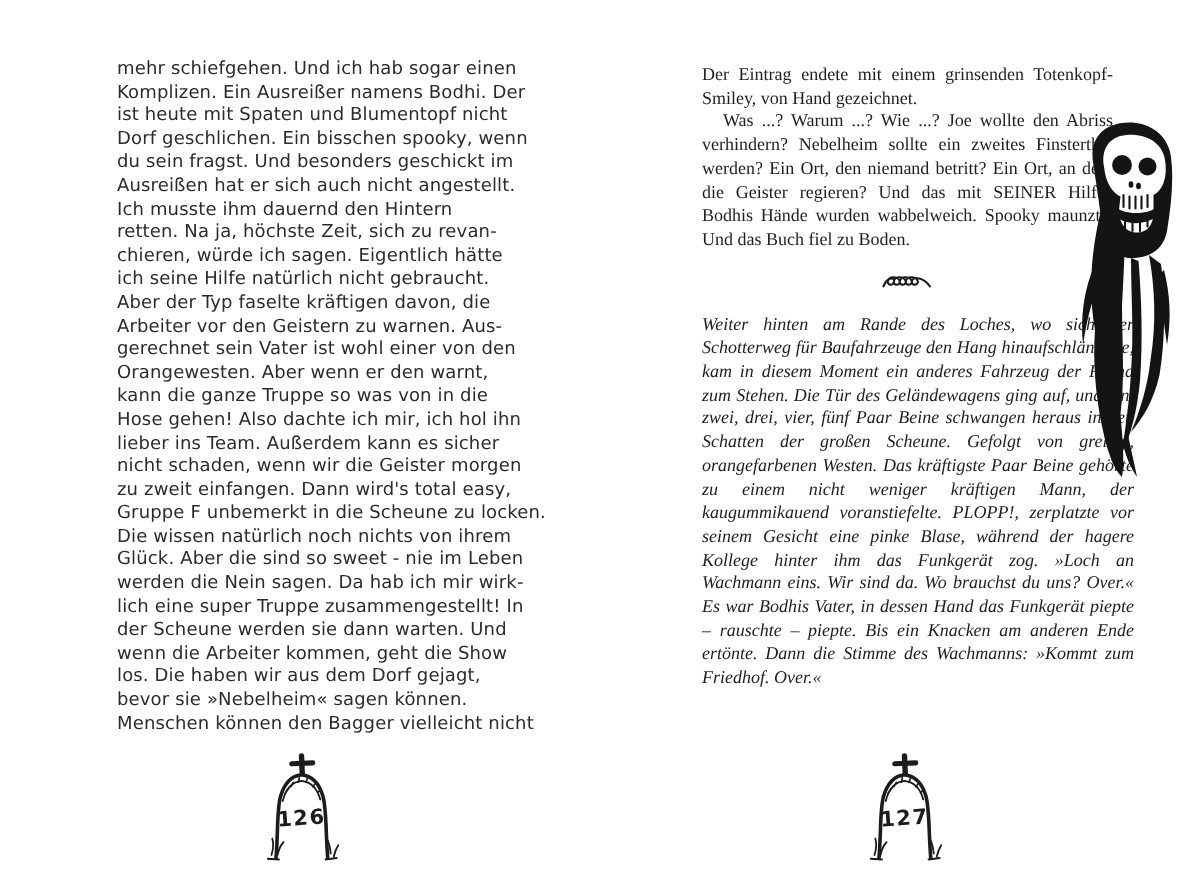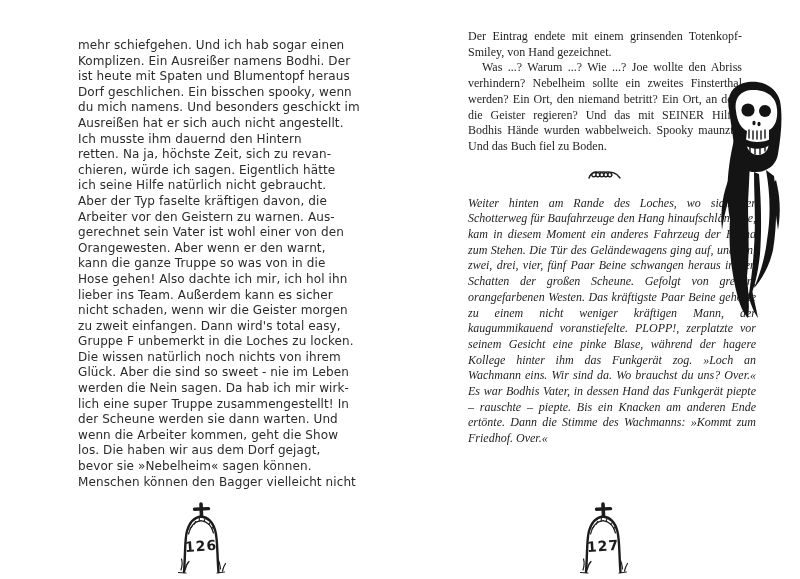--- a/index.html
+++ b/index.html
@@ -6,21 +6,21 @@
   .spread{position:relative;width:800px;height:579px;background:#ffffff;overflow:hidden;
           font-family:"Liberation Serif",serif;}
 
   
   .hand-text{position:absolute;left:78px;top:38px;width:306px;
              font-family:"DejaVu Sans",sans-serif;font-size:12px;line-height:15.6px;
              color:#2b2b2b;letter-spacing:.1px;}
   .hand-text div{white-space:pre;}
 
   
-  .print-text{position:absolute;left:468px;top:29px;width:292px;
+  .print-text{position:absolute;left:468px;top:42px;width:292px;
               font-family:"Liberation Serif",serif;font-size:12px;line-height:15.7px;
               color:#1e1e1e;text-align:justify;}
   .print-text p{margin:0;padding-right:18px;}
   .para-indent{text-indent:14px;}
   .para-italic{font-style:italic;padding-right:4px !important;}
   .divider{ text-align:center;margin:15px 18px 14px 0;height:12px;}
 
   
   .ghost{position:absolute;left:688px;top:80px;width:100px;height:240px;}
 
@@ -33,38 +33,38 @@
                   color:#1c1c1c;transform:rotate(-4deg);letter-spacing:1px;}
 </style>
 </head>
 <body>
 
 <div class="spread">
 
   <div class="hand-text">
       <div>mehr schiefgehen. Und ich hab sogar einen</div>
       <div>Komplizen. Ein Ausreißer namens Bodhi. Der</div>
-      <div>ist heute mit Spaten und Blumentopf heraus</div>
+      <div>ist heute mit Spaten und Blumentopf nicht</div>
       <div>Dorf geschlichen. Ein bisschen spooky, wenn</div>
-      <div>du mich namens. Und besonders geschickt im</div>
+      <div>du sein fragst. Und besonders geschickt im</div>
       <div>Ausreißen hat er sich auch nicht angestellt.</div>
       <div>Ich musste ihm dauernd den Hintern</div>
       <div>retten. Na ja, höchste Zeit, sich zu revan-</div>
       <div>chieren, würde ich sagen. Eigentlich hätte</div>
       <div>ich seine Hilfe natürlich nicht gebraucht.</div>
       <div>Aber der Typ faselte kräftigen davon, die</div>
       <div>Arbeiter vor den Geistern zu warnen. Aus-</div>
       <div>gerechnet sein Vater ist wohl einer von den</div>
       <div>Orangewesten. Aber wenn er den warnt,</div>
       <div>kann die ganze Truppe so was von in die</div>
       <div>Hose gehen! Also dachte ich mir, ich hol ihn</div>
       <div>lieber ins Team. Außerdem kann es sicher</div>
       <div>nicht schaden, wenn wir die Geister morgen</div>
       <div>zu zweit einfangen. Dann wird's total easy,</div>
-      <div>Gruppe F unbemerkt in die Loches zu locken.</div>
+      <div>Gruppe F unbemerkt in die Scheune zu locken.</div>
       <div>Die wissen natürlich noch nichts von ihrem</div>
       <div>Glück. Aber die sind so sweet - nie im Leben</div>
       <div>werden die Nein sagen. Da hab ich mir wirk-</div>
       <div>lich eine super Truppe zusammengestellt! In</div>
       <div>der Scheune werden sie dann warten. Und</div>
       <div>wenn die Arbeiter kommen, geht die Show</div>
       <div>los. Die haben wir aus dem Dorf gejagt,</div>
       <div>bevor sie »Nebelheim« sagen können.</div>
       <div>Menschen können den Bagger vielleicht nicht</div>
     </div>

